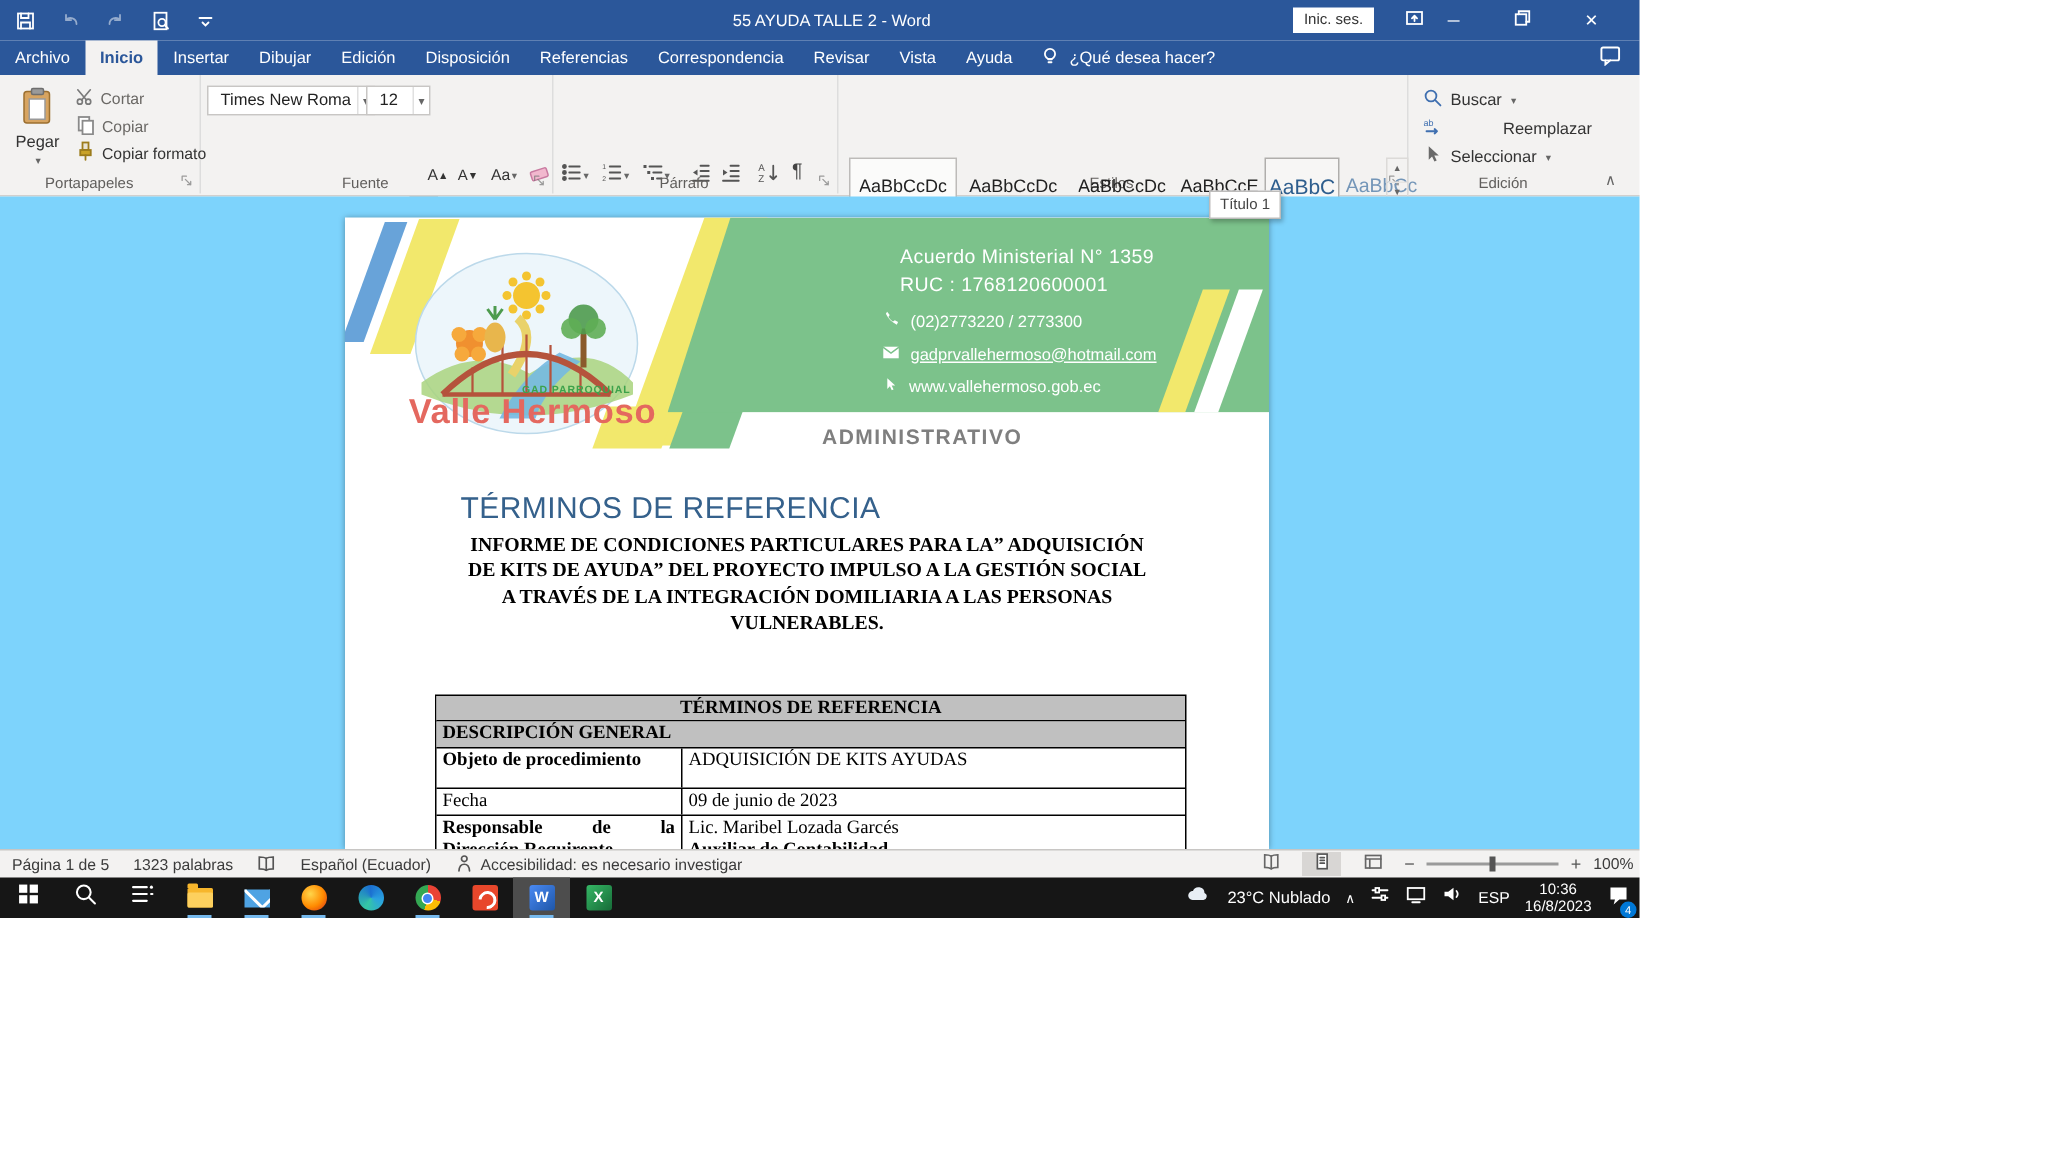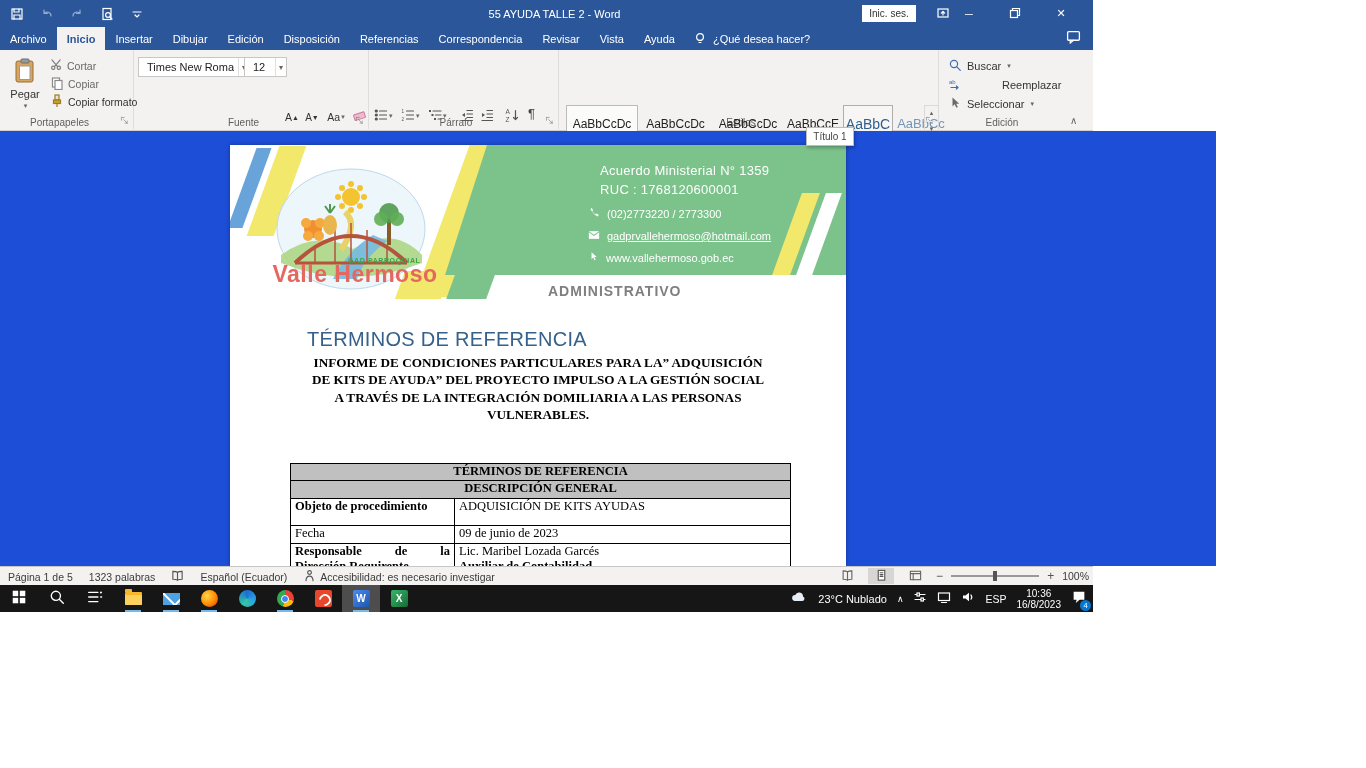--- a/index.html
+++ b/index.html
@@ -43,21 +43,21 @@
   .scard .slab{font-size:9.5px;color:#555;white-space:nowrap;overflow:hidden;}
   .scard.selected{border-color:#bdbbb9;background:#fbfbfa;}
   .scard.hovered{border-color:#b0aeac;background:#f7f6f5;}
   .sarrows{position:absolute;left:924px;top:55px;width:13px;height:47px;border:1px solid #dcdad8;display:flex;flex-direction:column;}
   .sarrows div{flex:1;display:flex;align-items:center;justify-content:center;font-size:6px;color:#666;border-bottom:1px solid #e6e4e2;}
   .editrow{position:absolute;left:948px;display:flex;align-items:center;gap:5px;font-size:11px;color:#333;white-space:nowrap;}
   .collapse{position:absolute;left:1070px;bottom:4px;font-size:10px;color:#666;}
   
   .tooltip{position:absolute;left:806px;top:127px;width:46px;height:17px;background:#fff;border:1px solid #bdbcbb;box-shadow:1px 2px 3px rgba(0,0,0,.25);display:flex;align-items:center;justify-content:center;font-size:10px;color:#444;z-index:60;}
   
-  .canvas{position:absolute;left:0;top:131px;width:1216px;height:435px;background:#1d4ed8;overflow:hidden;}
+  .canvas{position:absolute;left:0;top:131px;width:1093px;height:435px;background:#7dd3fc;overflow:hidden;}
   .page{position:absolute;left:230px;top:14px;width:616px;height:421px;background:#fff;box-shadow:0 0 4px rgba(0,0,0,.35);overflow:hidden;}
   .hdr{position:absolute;left:0;top:0;width:616px;height:160px;overflow:hidden;}
   .stripe{position:absolute;transform:skewX(-20deg);}
   .greenpanel{position:absolute;left:215px;top:0;width:401px;height:130px;background:#7cc28b;clip-path:polygon(42px 0,100% 0,100% 100%,0 100%);}
   .gtext{position:absolute;color:#fff;font-size:13px;letter-spacing:.3px;}
   .gcontact{position:absolute;color:#fff;font-size:11px;display:flex;align-items:center;gap:7px;}
   .dept{position:absolute;left:318px;top:138px;width:130px;text-align:center;font-size:14px;font-weight:bold;color:#7f7f7f;letter-spacing:1px;}
   .brand{position:absolute;left:40px;top:116px;width:170px;text-align:center;font-size:23px;font-weight:bold;color:#e4685f;letter-spacing:.5px;}
   .brandtop{position:absolute;left:118px;top:112px;font-size:7px;font-weight:bold;color:#3da24b;letter-spacing:.6px;}
   .doc-title{position:absolute;left:77px;top:183px;font-size:20px;color:#35618c;letter-spacing:.3px;}
@@ -517,21 +517,21 @@
           <div>INFORME DE CONDICIONES PARTICULARES PARA LA” ADQUISICIÓN</div>
           <div>DE KITS DE AYUDA” DEL PROYECTO IMPULSO A LA GESTIÓN SOCIAL</div>
           <div>A TRAVÉS DE LA INTEGRACIÓN DOMILIARIA A LAS PERSONAS</div>
           <div>VULNERABLES.</div>
         </div>
       <div class="dtable" id="doc-table">
           <div class="trow" style="height: 16px;">
             <div class="tcell c2 gray" style="width: auto; font-weight: bold; text-align: center;">TÉRMINOS DE REFERENCIA</div>
           </div>
           <div class="trow" style="height: 17px;">
-            <div class="tcell c2 gray" style="width: auto; font-weight: bold; text-align: center;">DESCRIPCIÓN GENERAL</div>
+            <div class="tcell c2 gray" style="width: auto; font-weight: bold; text-align: left;">DESCRIPCIÓN GENERAL</div>
           </div>
           <div class="trow" style="height: 26px;">
             <div class="tcell c1" style="font-weight: bold;">Objeto de procedimiento</div>
             <div class="tcell c2">ADQUISICIÓN DE KITS AYUDAS</div>
           </div>
           <div class="trow" style="height: 17px;">
             <div class="tcell c1" style="font-weight: normal;">Fecha</div>
             <div class="tcell c2">09 de junio de 2023</div>
           </div>
           <div class="trow" style="height: 44px;">

